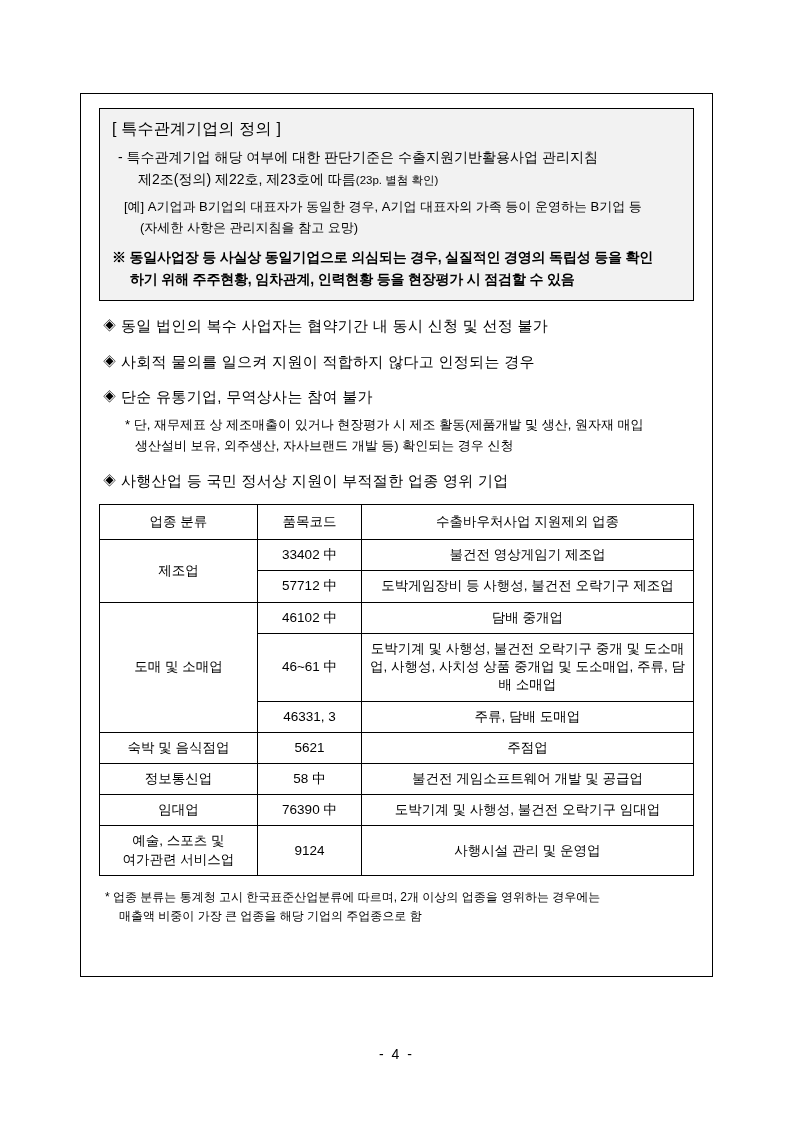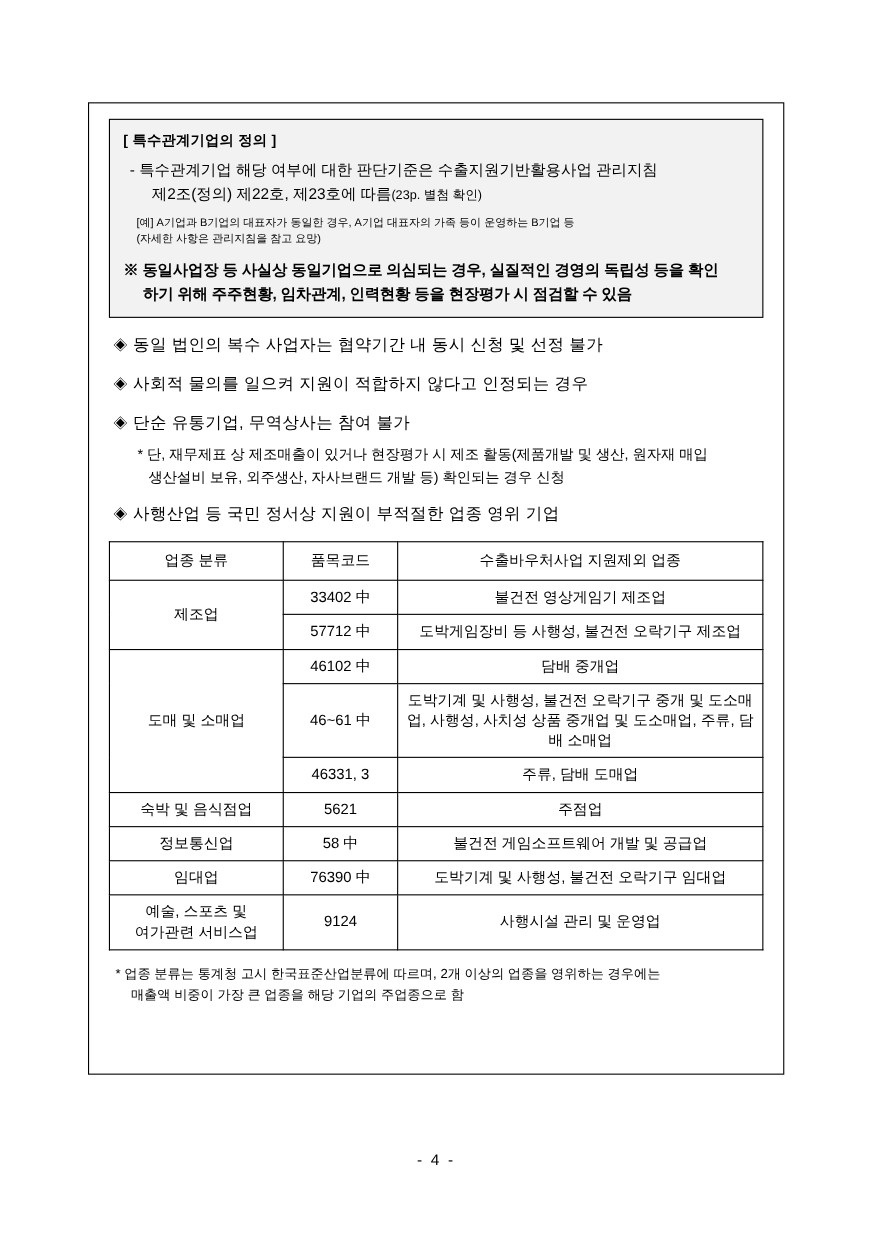--- a/index.html
+++ b/index.html
@@ -38,36 +38,36 @@
 
   
   .def-box {
     border: 1px solid #000;
     background: #f2f2f2;
     box-sizing: border-box;
     padding: 10px 12px 10px 12px;
     margin: 0 0 14px 0;
   }
   .def-title {
-    font-weight: bold;
-    font-size: 13px;
+    font-weight: normal;
+    font-size: 16px;
     letter-spacing: 0.2px;
     margin-bottom: 7px;
   }
   .def-line {
     font-size: 14px;
     line-height: 1.55;
     margin-left: 6px;
     text-indent: 0;
   }
   .def-line .sub {
     font-size: 11.5px;
   }
   .def-ex {
-    font-size: 10px;
+    font-size: 13px;
     line-height: 1.55;
     margin-top: 7px;
     margin-left: 12px;
   }
   .def-note {
     font-size: 14px;
     font-weight: bold;
     line-height: 1.6;
     margin-top: 8px;
     letter-spacing: -0.2px;
@@ -163,21 +163,21 @@
       <div class="def-box">
         <div class="def-title">[ 특수관계기업의 정의 ]</div>
         <div class="def-line">
           <span>- 특수관계기업 해당 여부에 대한 판단기준은 수출지원기반활용사업 관리지침</span>
           <span class="indent2">
             <span>제2조(정의) 제22호, 제23호에 따름</span><span class="sub">(23p. 별첨 확인)</span>
           </span>
         </div>
         <div class="def-ex">
           <span>[예] A기업과 B기업의 대표자가 동일한 경우, A기업 대표자의 가족 등이 운영하는 B기업 등</span>
-          <span class="indent3" style="margin-left:0;">(자세한 사항은 관리지침을 참고 요망)</span>
+          <span class="indent3" style="margin-left:16px;">(자세한 사항은 관리지침을 참고 요망)</span>
         </div>
         <div class="def-note">
           <span>※ 동일사업장 등 사실상 동일기업으로 의심되는 경우, 실질적인 경영의 독립성 등을 확인</span>
           <span class="indent3">하기 위해 주주현황, 임차관계, 인력현황 등을 현장평가 시 점검할 수 있음</span>
         </div>
       </div>
 
       <div class="bullet-row">
         <span class="bullet-mark">◈</span>
         <span class="bullet-text">동일 법인의 복수 사업자는 협약기간 내 동시 신청 및 선정 불가</span>

